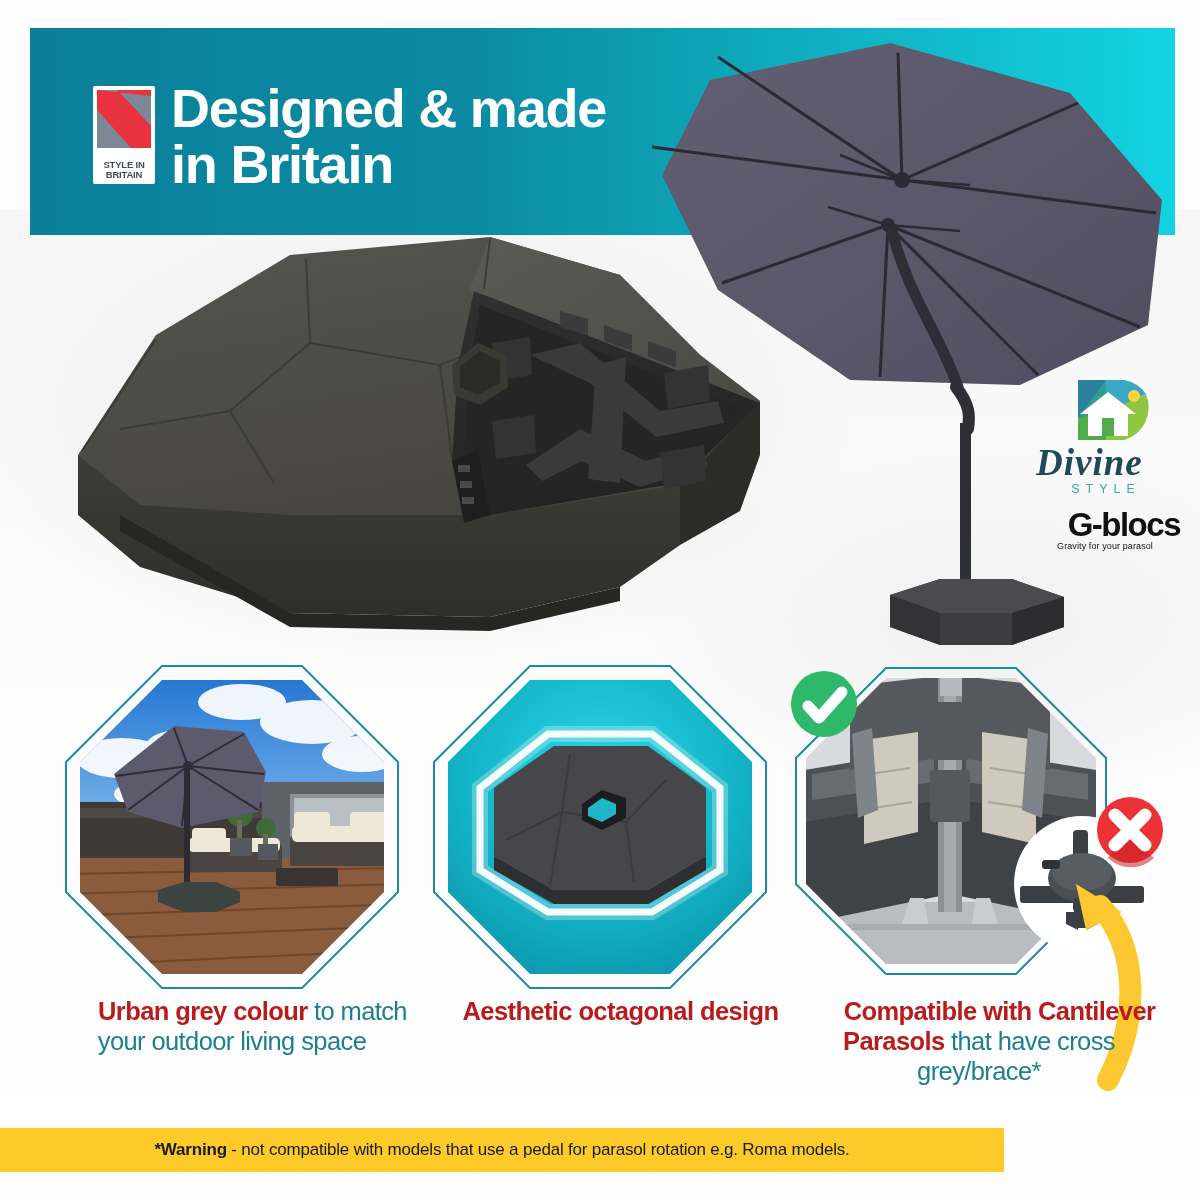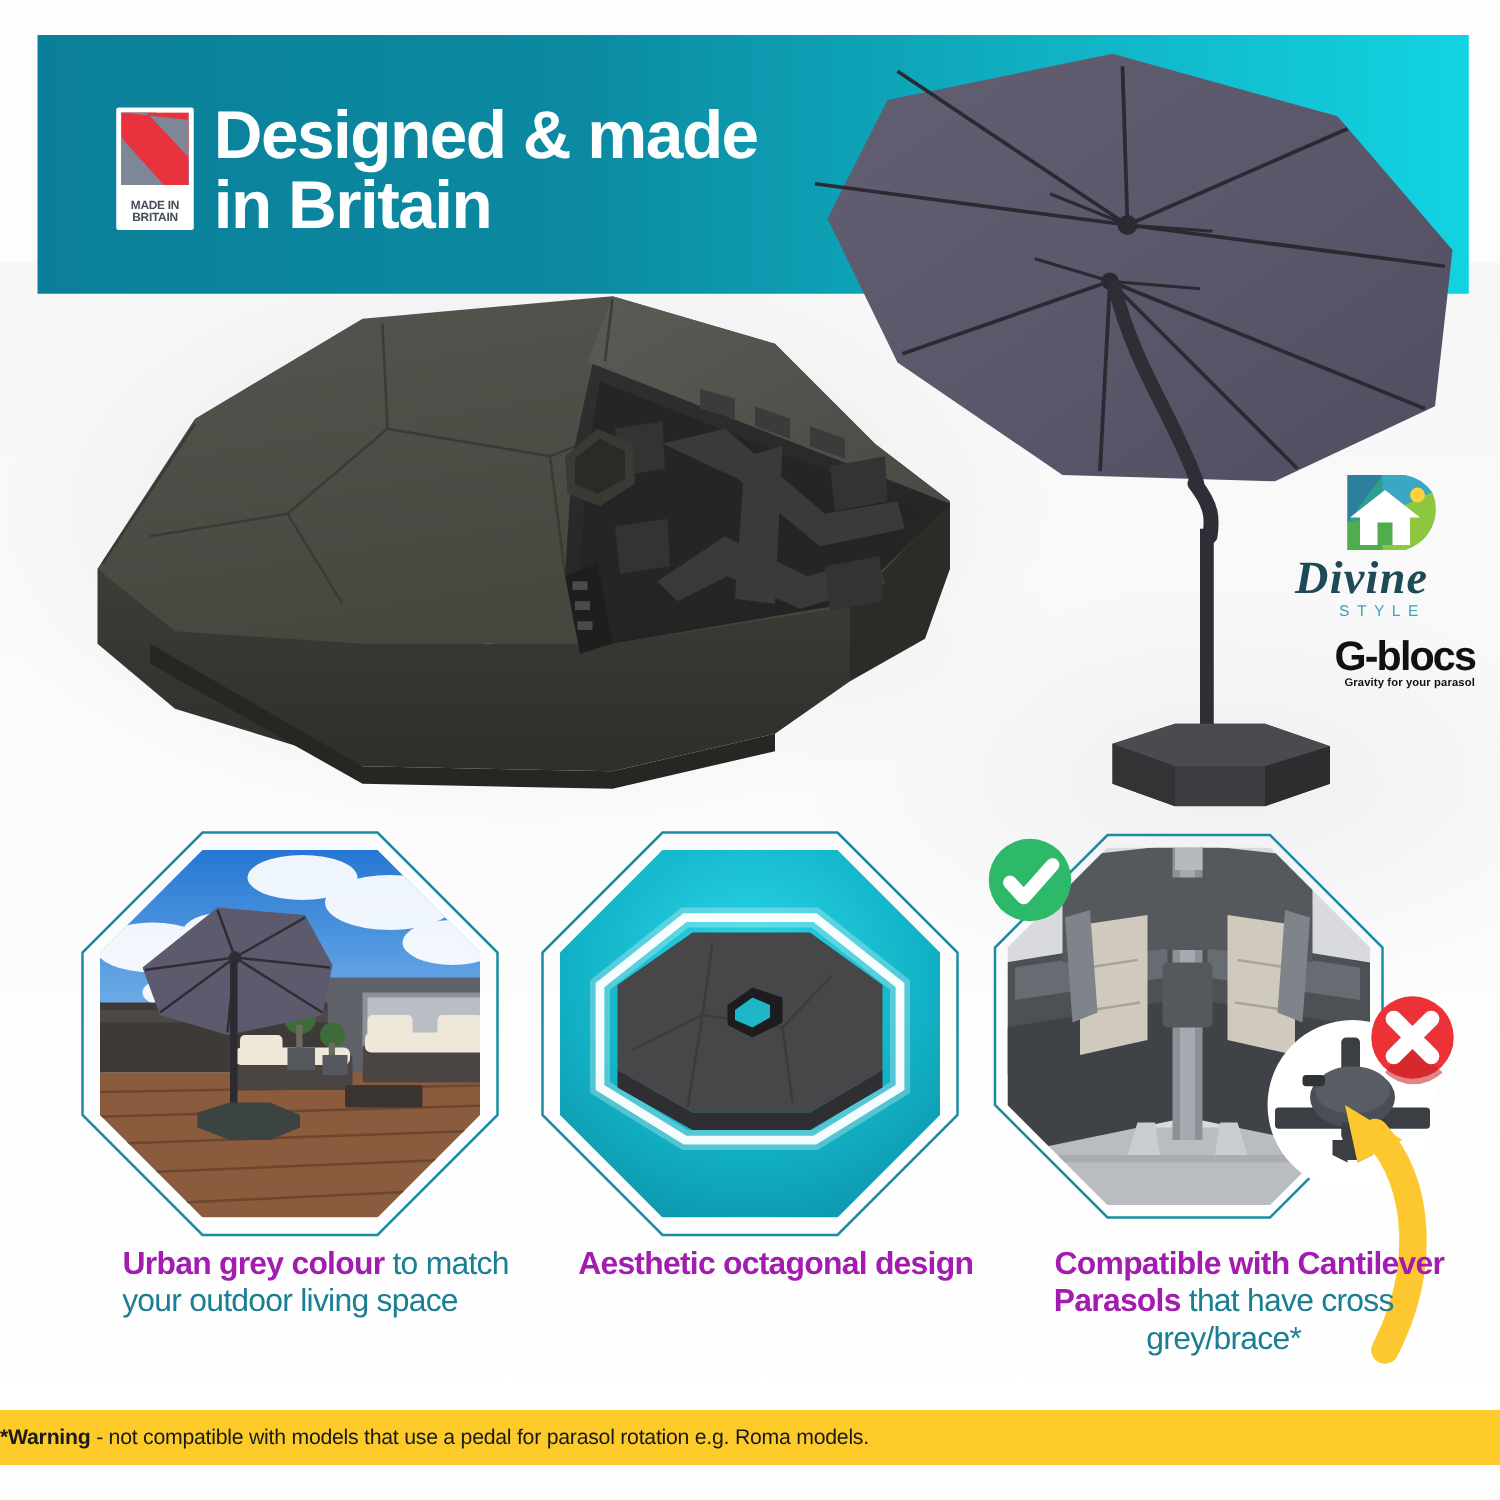--- a/index.html
+++ b/index.html
@@ -59,38 +59,38 @@
   .divine-sub{
     position:absolute;left:0;top:100px;width:140px;text-align:center;
     font-size:12.5px;letter-spacing:6px;color:#37a6b8;font-weight:normal;
   }
   .brand-gblocs{position:absolute;left:1030px;top:508px;width:150px;height:52px;}
   .gblocs-word{
     position:absolute;left:0;top:0;width:150px;text-align:right;
     font-weight:bold;font-size:33px;color:#111;letter-spacing:-1.5px;line-height:1;
   }
   .gblocs-sub{
-    position:absolute;left:0;top:33px;width:150px;text-align:right;
-    font-weight:bold;font-size:9px;color:#111;letter-spacing:.1px;
+    position:absolute;left:0;top:33px;width:150px;text-align:center;
+    font-weight:normal;font-size:9px;color:#111;letter-spacing:.1px;
   }
 
   
   .panel{position:absolute;top:662px;width:340px;height:330px;}
   .p1{left:62px;} .p2{left:430px;} .p3{left:790px;}
   .panel .cap{
     position:absolute;left:-14px;width:368px;top:335px;text-align:center;
     color:#1b7f93;font-size:25.5px;line-height:1.17;letter-spacing:-.6px;
   }
-  .cap b{font-weight:bold;color:#a21caf;margin-left:41px;}
+  .cap b{font-weight:bold;color:#b91c1c;margin-left:41px;}
   .p3 .cap{left:0;width:378px;}
 
   
   .warn{
-    position:absolute;left:0;top:1128px;width:1200px;height:44px;
-    background:#fdcb29;display:flex;align-items:center;
+    position:absolute;left:0;top:1128px;width:1004px;height:44px;
+    background:#fdcb29;display:flex;align-items:center;justify-content:center;
   }
   .warn-text{font-size:17px;color:#1a1a1a;letter-spacing:-.2px;}
   .warn-text b{font-weight:bold;}
 </style>
 </head>
 <body>
 
 <div class="stage">
 
   <div class="bg-wash"></div>
@@ -103,21 +103,21 @@
         <div class="gr2"></div>
         <svg width="54" height="58" viewBox="0 0 54 58" style="position:absolute;left:0;top:0;">
           <rect x="0" y="0" width="54" height="58" fill="#e8333f"></rect>
           <polygon points="0,0 20,0 54,36 54,6" fill="#7e8795"></polygon>
           <polygon points="0,20 0,58 34,58" fill="#7e8795"></polygon>
           <polygon points="4,2 22,2 50,32 50,10 50,52 30,52" fill="#e8333f"></polygon>
           <polygon points="34,34 50,34 50,52" fill="#e8333f"></polygon>
         </svg>
       </div>
       <div class="mib-text">
-        <div>MADE IN</div>
+        <div>STYLE IN</div>
         <div>BRITAIN</div>
       </div>
     </div>
     <div class="banner-title">
       <div>Designed &amp; made</div>
       <div>in Britain</div>
     </div>
   </div>
 
   <div class="parasol">

